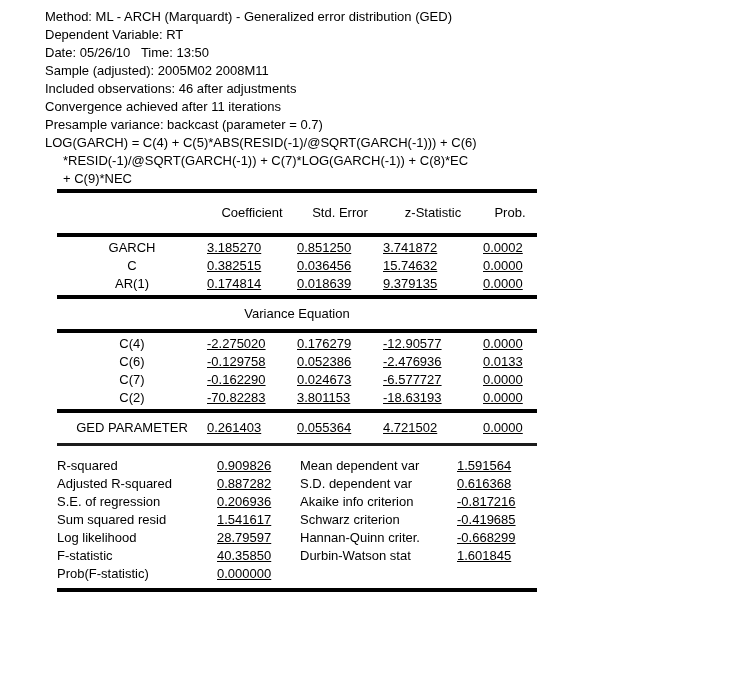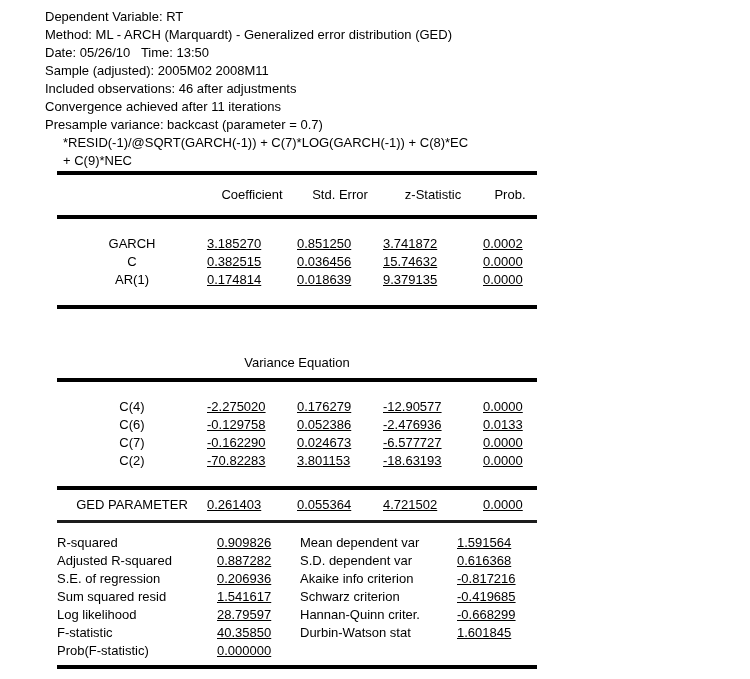--- a/index.html
+++ b/index.html
@@ -22,42 +22,43 @@
   table { border-collapse: collapse; table-layout: fixed; width: 480px; }
   td { padding: 0; height: 18px; line-height: 18px; overflow: hidden; white-space: pre; }
 
   .col-var { width: 150px; } .col-coef { width: 90px; } .col-se { width: 86px; }
   .col-z { width: 100px; } .col-prob { width: 54px; }
 
   .head-row td { height: 40px; line-height: 36px; text-align: center; vertical-align: middle; }
   .cell-var { text-align: center; }
   .cell-num { text-align: left; text-decoration: underline; }
 
-  .pad { padding: 16px 0; }
-  .section-title { height: 30px; line-height: 30px; text-align: center; margin-top: 39px; }
+  .pad { padding: 2px 0; }
+  .section-title { height: 30px; line-height: 30px; text-align: center; }
   .ged-table td { height: 30px; line-height: 30px; margin-top: 22px; }
 
   .stats-pad { padding: 11px 0 5px 0; }
   .stats-c1 { width: 160px; } .stats-v1 { width: 62px; }
   .stats-c2 { width: 178px; } .stats-v2 { width: 80px; }
   .cell-label2 { padding-left: 21px; }
 </style>
 </head>
 <body>
 
 <div class="doc">
 
   <div>
+    <div class="hline">Method: ML - ARCH (Marquardt) - Generalized error distribution (GED)</div>
     <div class="hline">Dependent Variable: RT</div>
-    <div class="hline">Method: ML - ARCH (Marquardt) - Generalized error distribution (GED)</div>
     <div class="hline">Date: 05/26/10   Time: 13:50</div>
     <div class="hline">Sample (adjusted): 2005M02 2008M11</div>
     <div class="hline">Included observations: 46 after adjustments</div>
     <div class="hline">Convergence achieved after 11 iterations</div>
     <div class="hline">Presample variance: backcast (parameter = 0.7)</div>
+    <div class="hline">LOG(GARCH) = C(4) + C(5)*ABS(RESID(-1)/@SQRT(GARCH(-1))) + C(6)</div>
     <div class="hline indent">*RESID(-1)/@SQRT(GARCH(-1)) + C(7)*LOG(GARCH(-1)) + C(8)*EC</div>
     <div class="hline indent">+ C(9)*NEC</div>
   </div>
 
   <div class="table-block">
 
     <div class="rule-double"></div>
 
     <table>
       <colgroup>

